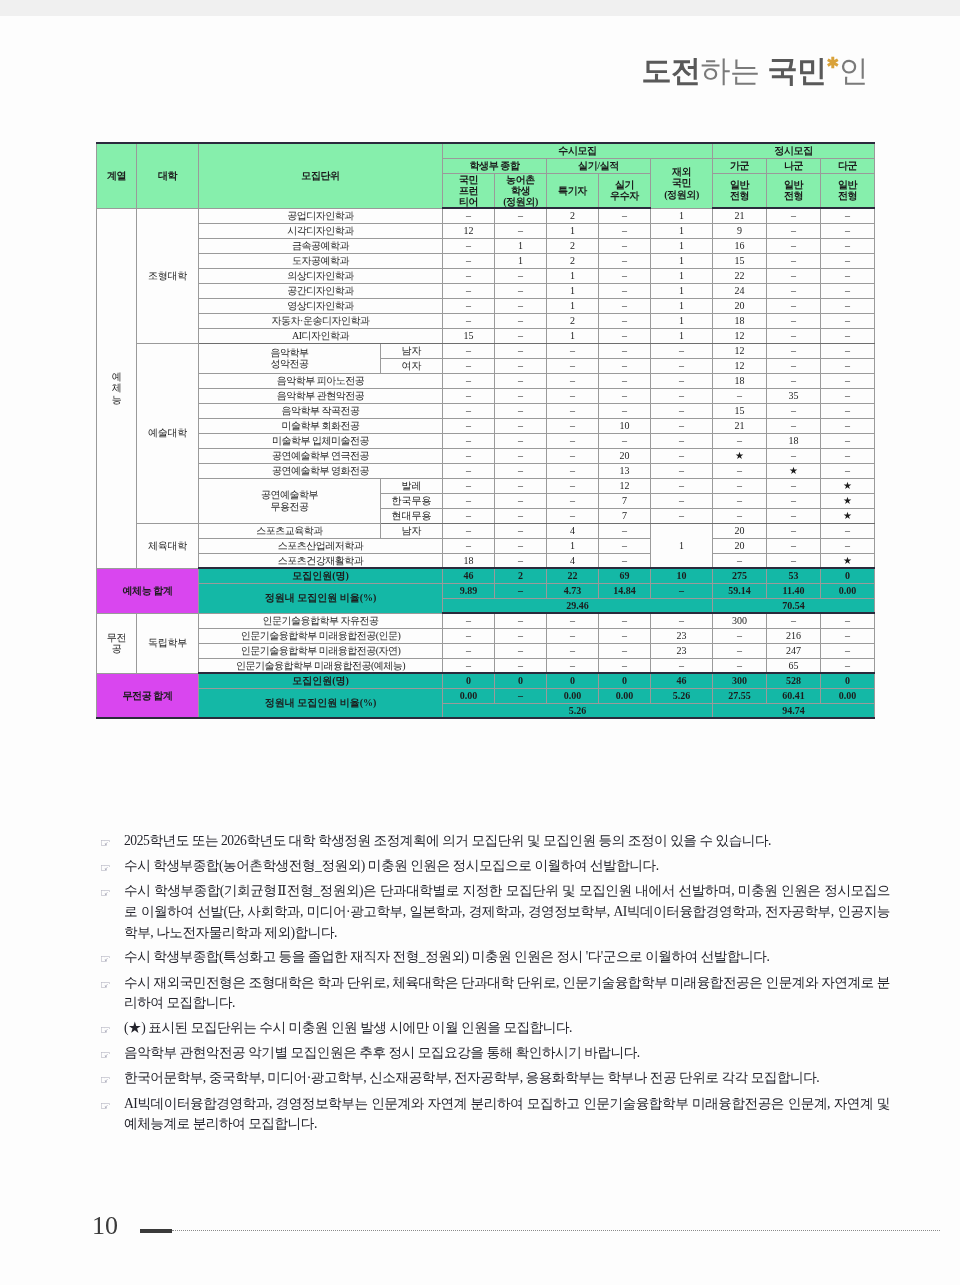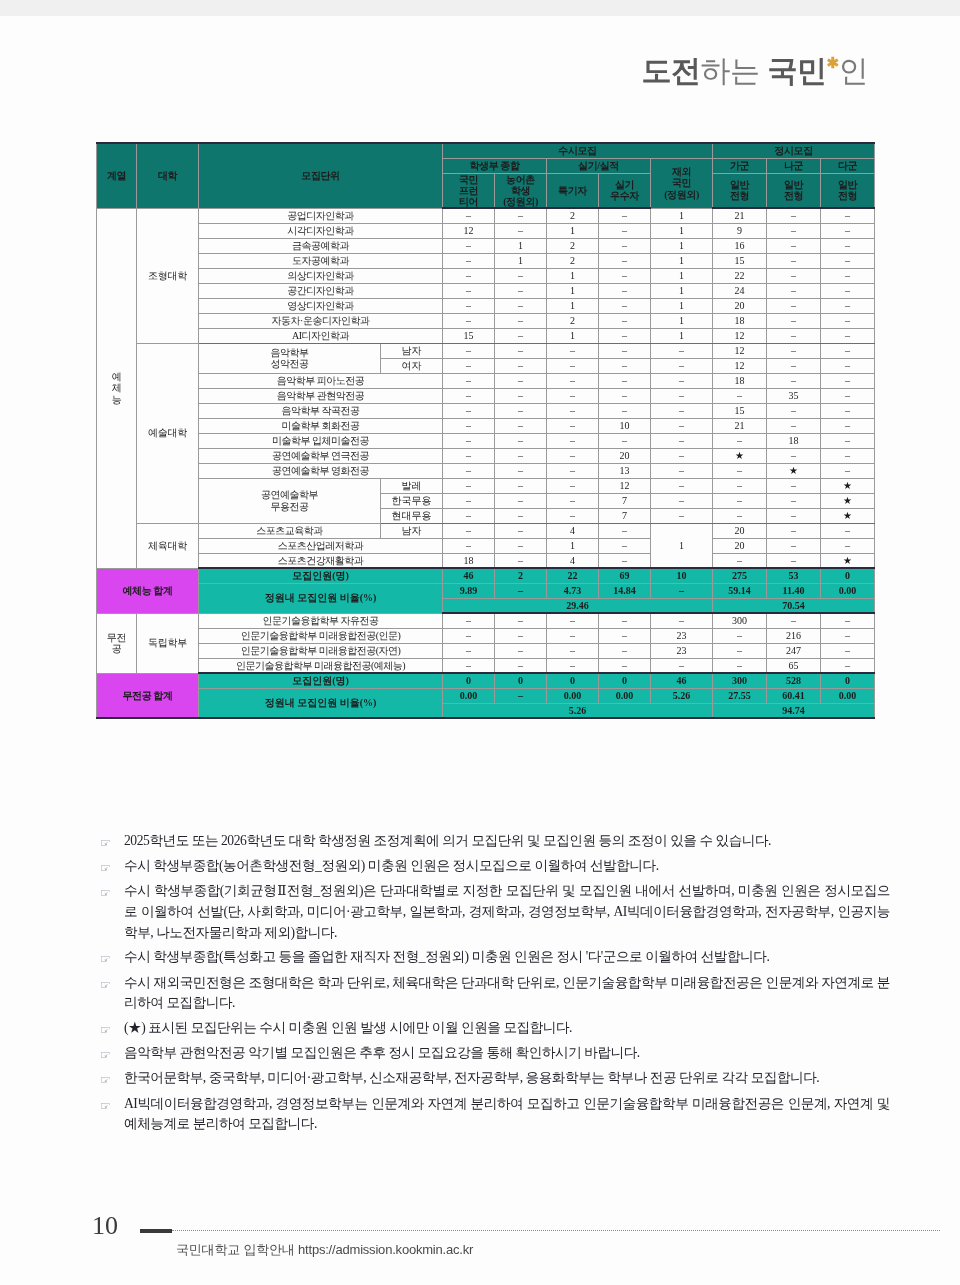--- a/index.html
+++ b/index.html
@@ -59,21 +59,21 @@
     font-size: 10px;
     color: #1c1c1c;
     text-align: center;
     vertical-align: middle;
     line-height: 1.12;
     height: 15px;
   }
   
   table.adm { border-top: 2.2px solid #2a2a3c; border-bottom: 2.2px solid #2a2a3c; }
   .hdr {
-    background: #0f766e;
+    background: #86efac;
     font-weight: 700;
     font-size: 11px;
     letter-spacing: -0.4px;
   }
   .hdr.sub { font-size: 10px; }
   .thickbottom { border-bottom: 2.2px solid #2a2a3c !important; }
   .gline { border-bottom: 1.6px solid #6d6d6d !important; }
   .unitname {
     text-align: left;
     padding-left: 8px;
@@ -673,16 +673,15 @@
       <div class="note">
         <span class="bullet">☞</span>
         <span class="txt">AI빅데이터융합경영학과, 경영정보학부는 인문계와 자연계 분리하여 모집하고 인문기술융합학부 미래융합전공은 인문계, 자연계 및 예체능계로 분리하여 모집합니다.</span>
       </div>
     </div>
 
   <div class="footer">
     <div class="pagenum">10</div>
     <div class="rule-solid"></div>
     <div class="rule-dotted"></div>
-    <div class="footer-text">국민대학교 입학안내 https://admission.kookmin.ac.kr</div>
   </div>
 
 </div>
 
 </body></html>

